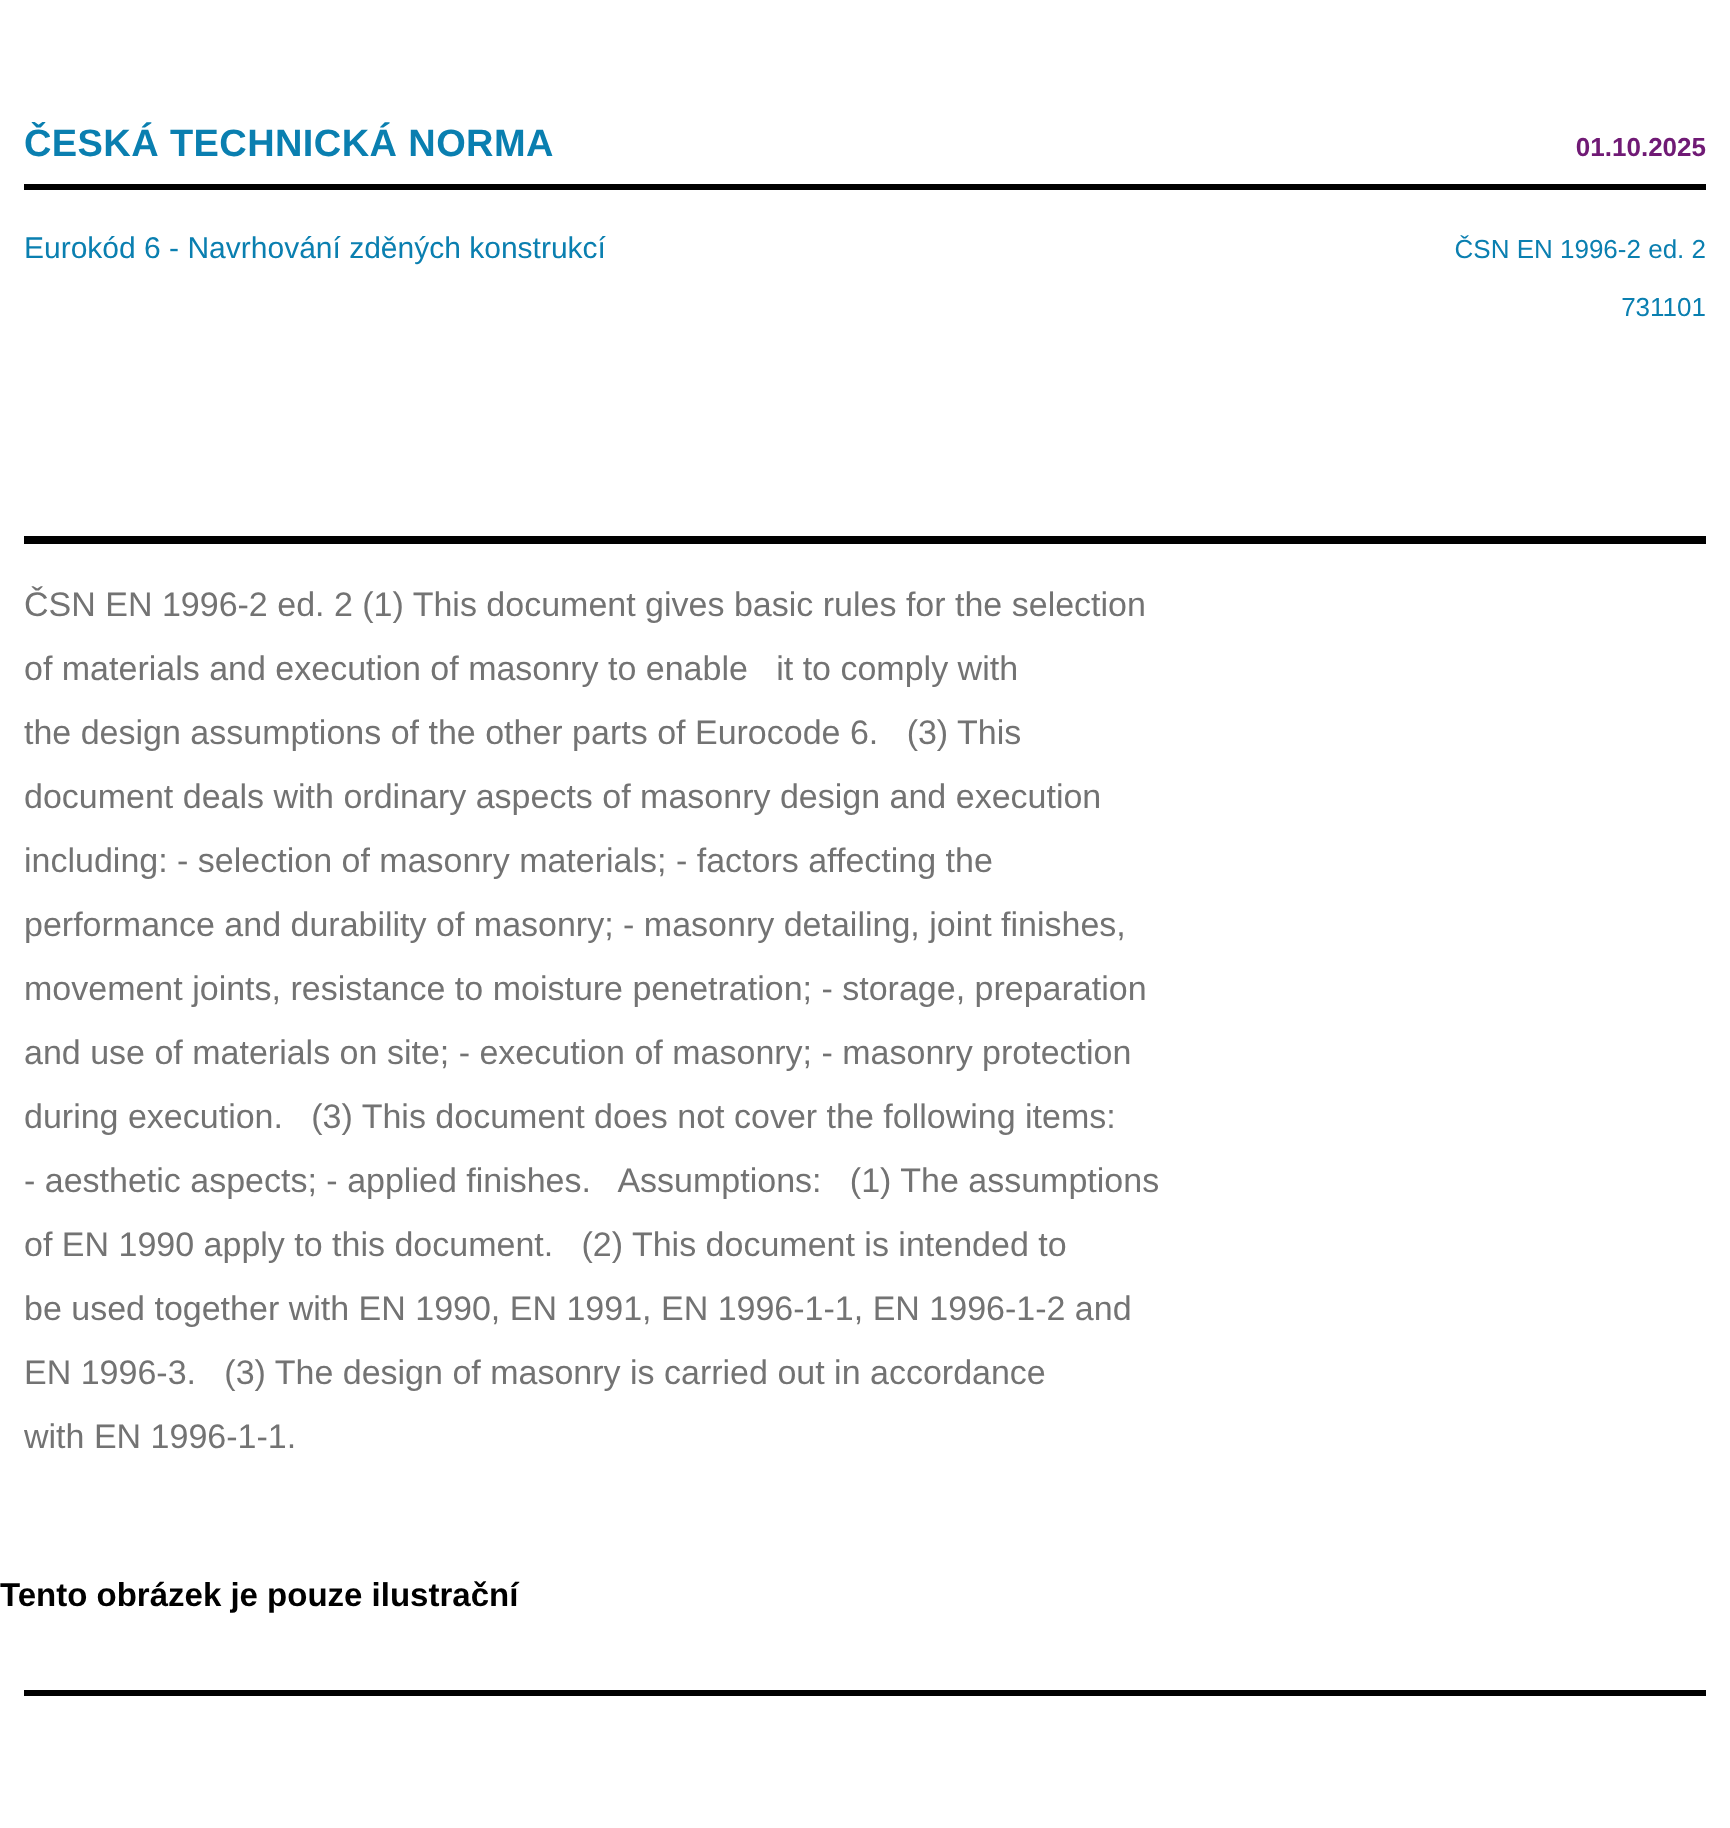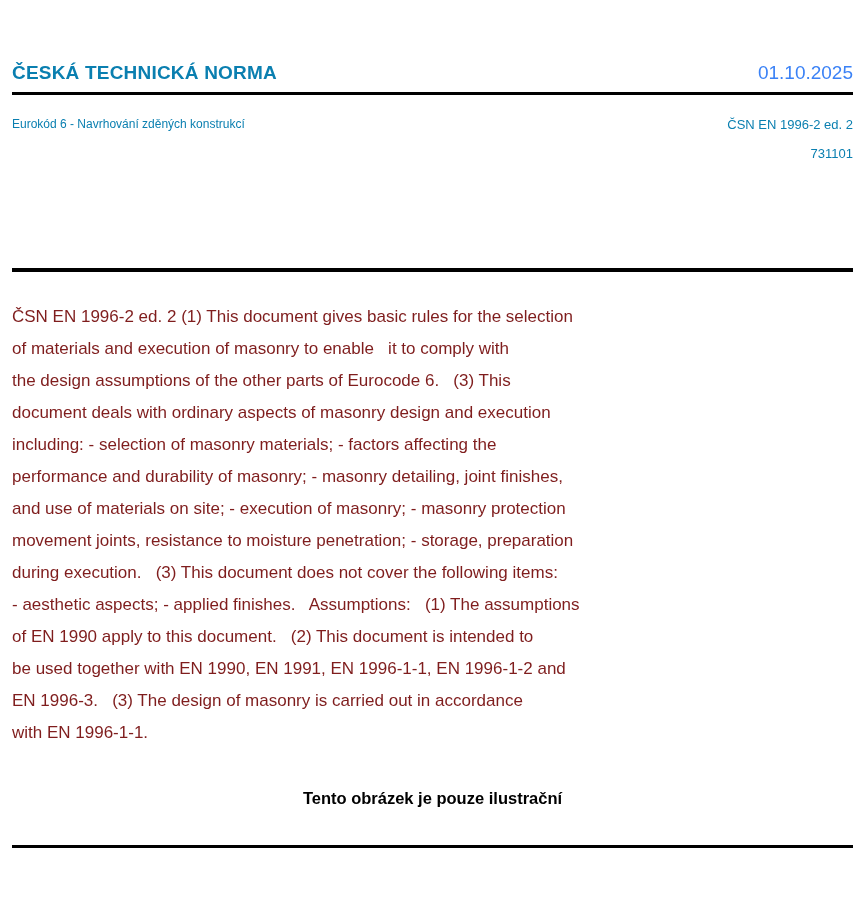--- a/index.html
+++ b/index.html
@@ -32,23 +32,23 @@
     align-items: baseline;
   }
   .doc-title {
     font-size: 19px;
     font-weight: bold;
     letter-spacing: 0.2px;
     color: #0a7fb0;
     white-space: nowrap;
   }
   .doc-date {
-    font-size: 19px;
-    font-weight: normal;
-    color: #3b82f6;
+    font-size: 13px;
+    font-weight: bold;
+    color: #701a75;
     white-space: nowrap;
   }
 
   .rule-top {
     position: absolute;
     left: 12px;
     right: 12px;
     top: 92px;
     height: 3px;
     background: #000000;
@@ -58,21 +58,21 @@
   .title-block {
     position: absolute;
     left: 12px;
     right: 12px;
     top: 110px;
     display: flex;
     justify-content: space-between;
     align-items: flex-start;
   }
   .title-left {
-    font-size: 12px;
+    font-size: 15px;
     line-height: 29px;
     color: #0a7fb0;
     max-width: 580px;
   }
   .title-left div {
     white-space: nowrap;
   }
   .title-right {
     font-size: 13px;
     line-height: 29px;
@@ -91,34 +91,33 @@
   }
 
   
   .abstract {
     position: absolute;
     left: 12px;
     right: 12px;
     top: 287px;
     font-size: 17px;
     line-height: 32px;
-    color: #7f1d1d;
-    margin-top: 14px;
+    color: #737373;
   }
   .abstract .line {
     white-space: pre;
   }
 
   
   .illus-note {
     position: absolute;
     left: 0;
     right: 0;
     top: 789px;
-    text-align: center;
+    text-align: left;
     font-size: 16.5px;
     font-weight: bold;
     color: #000000;
   }
 
   
   .rule-bottom {
     position: absolute;
     left: 12px;
     right: 12px;
@@ -175,22 +174,22 @@
 
   <div class="rule-mid"></div>
 
   <div class="abstract">
     <div class="line">ČSN EN 1996-2 ed. 2 (1) This document gives basic rules for the selection</div>
     <div class="line">of materials and execution of masonry to enable   it to comply with</div>
     <div class="line">the design assumptions of the other parts of Eurocode 6.   (3) This</div>
     <div class="line">document deals with ordinary aspects of masonry design and execution</div>
     <div class="line">including: - selection of masonry materials; - factors affecting the</div>
     <div class="line">performance and durability of masonry; - masonry detailing, joint finishes,</div>
+    <div class="line">movement joints, resistance to moisture penetration; - storage, preparation</div>
     <div class="line">and use of materials on site; - execution of masonry; - masonry protection</div>
-    <div class="line">movement joints, resistance to moisture penetration; - storage, preparation</div>
     <div class="line">during execution.   (3) This document does not cover the following items:</div>
     <div class="line">- aesthetic aspects; - applied finishes.   Assumptions:   (1) The assumptions</div>
     <div class="line">of EN 1990 apply to this document.   (2) This document is intended to</div>
     <div class="line">be used together with EN 1990, EN 1991, EN 1996-1-1, EN 1996-1-2 and</div>
     <div class="line">EN 1996-3.   (3) The design of masonry is carried out in accordance</div>
     <div class="line">with EN 1996-1-1.</div>
   </div>
 
   <div class="illus-note">Tento obrázek je pouze ilustrační</div>
 

